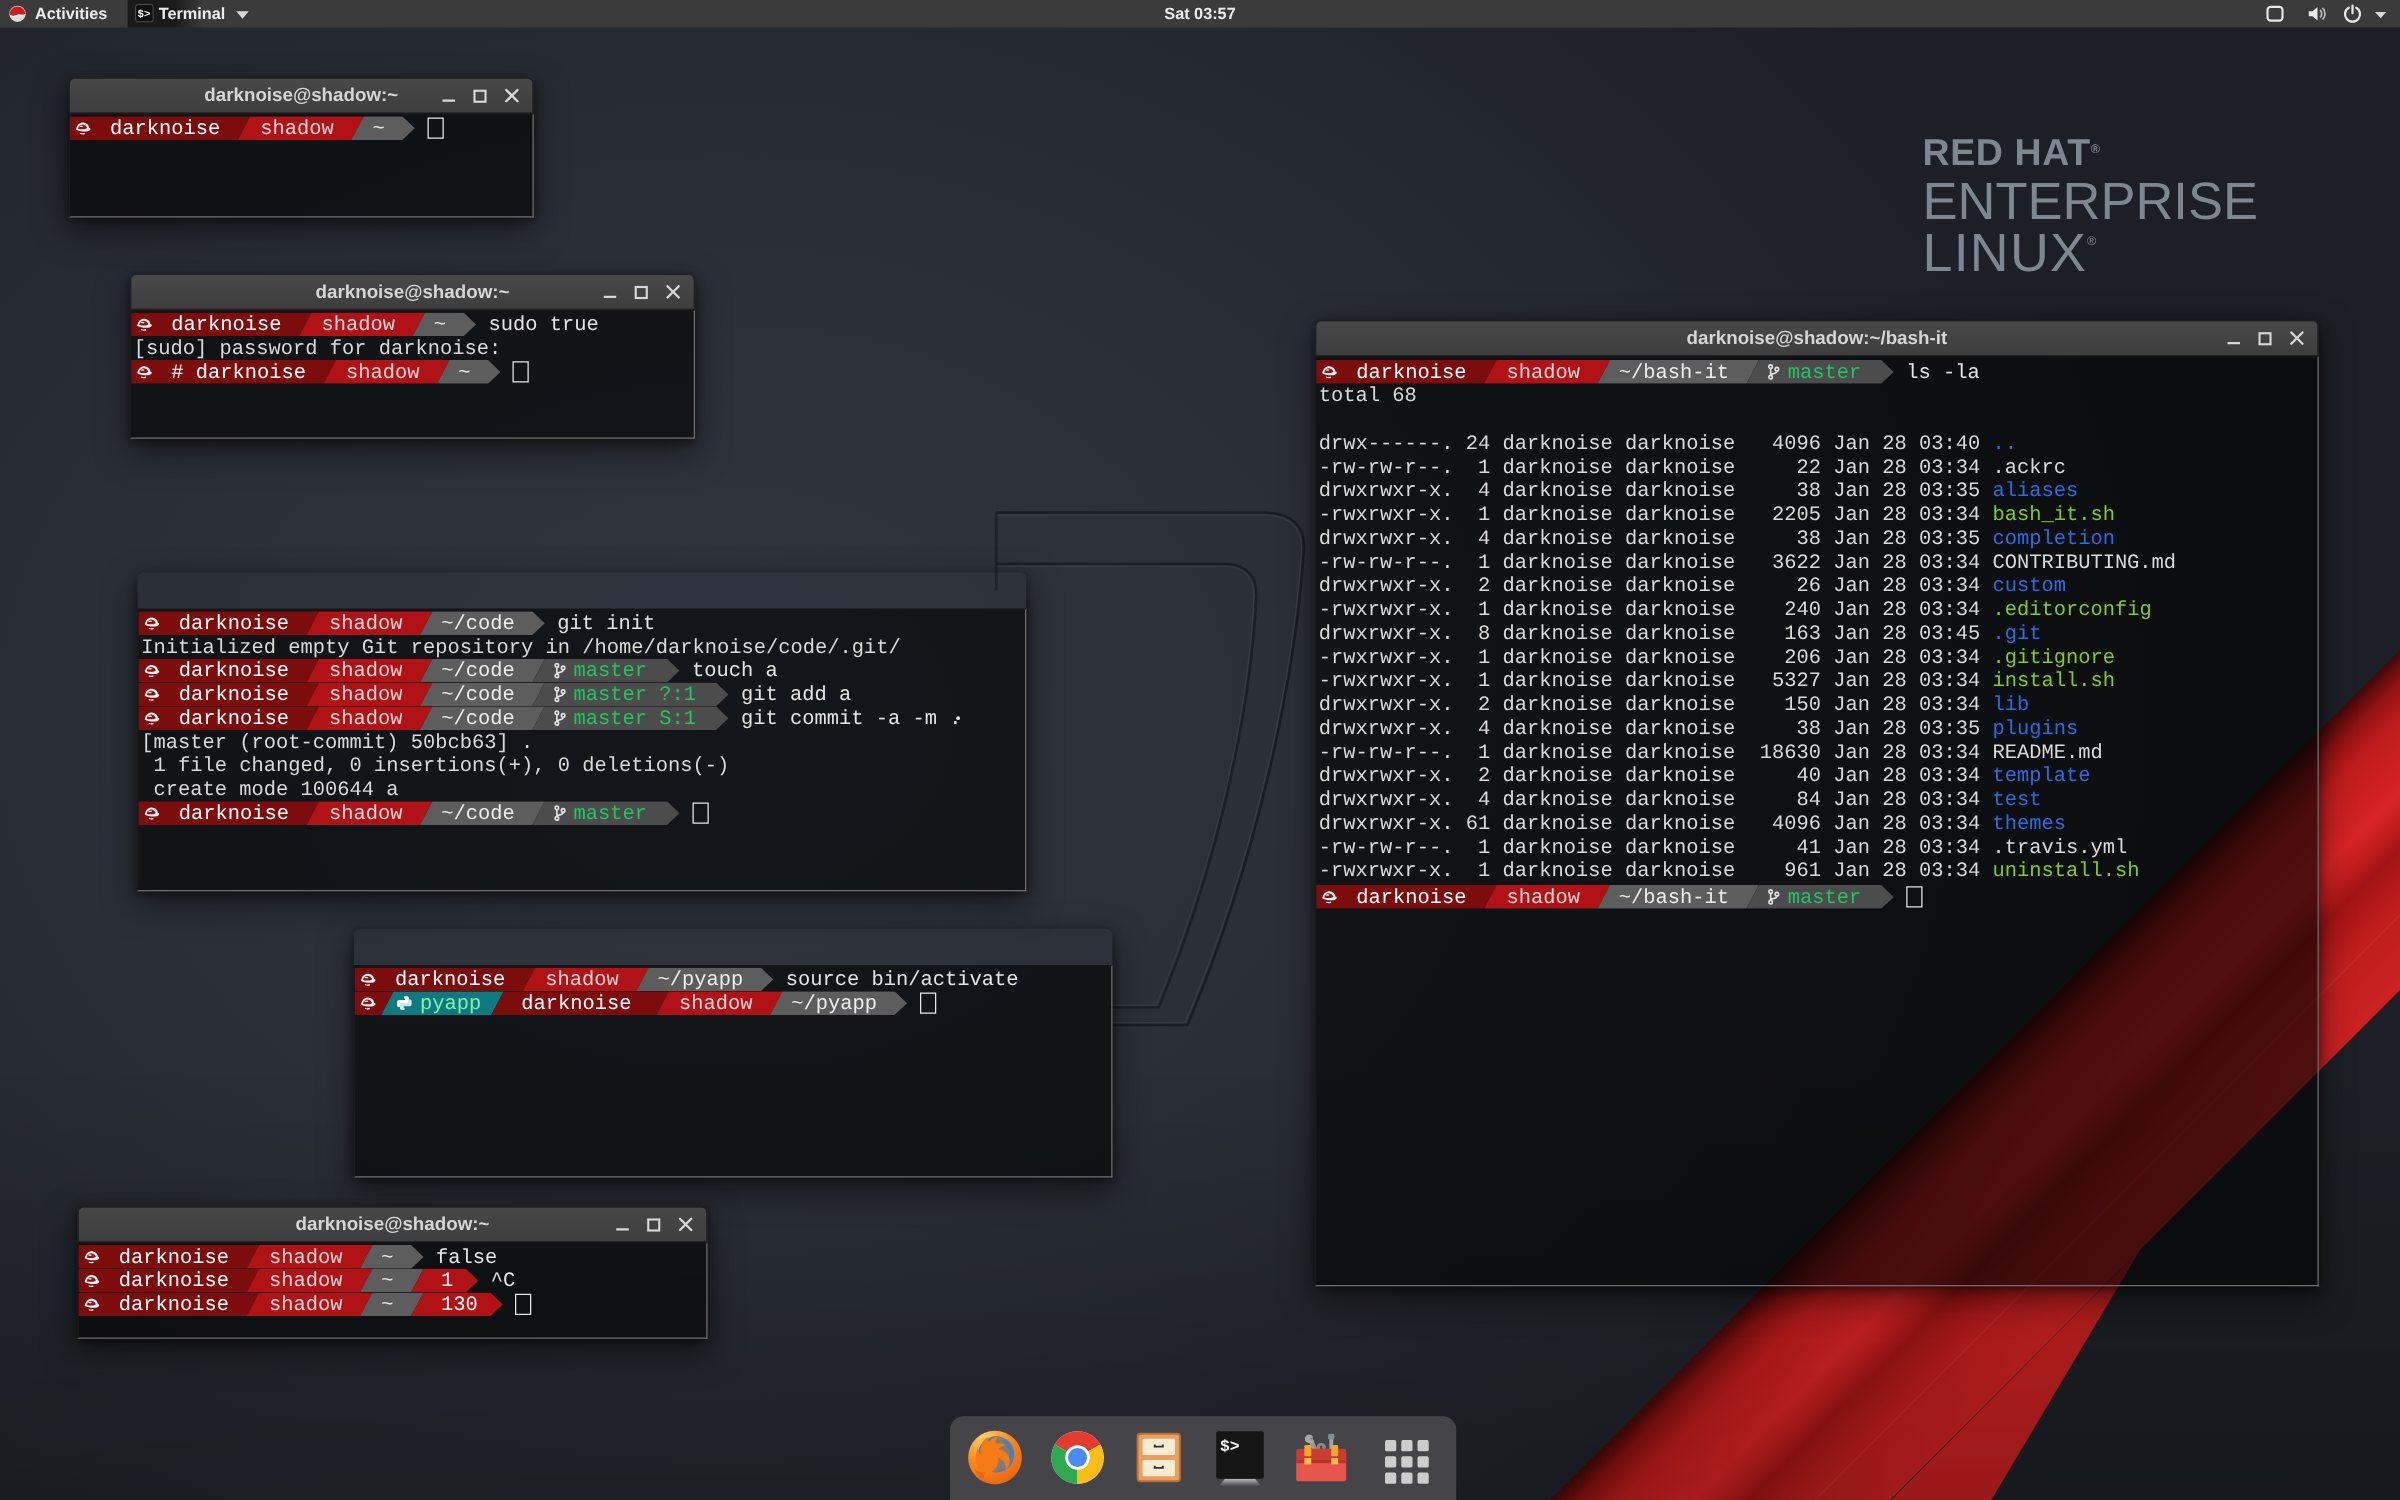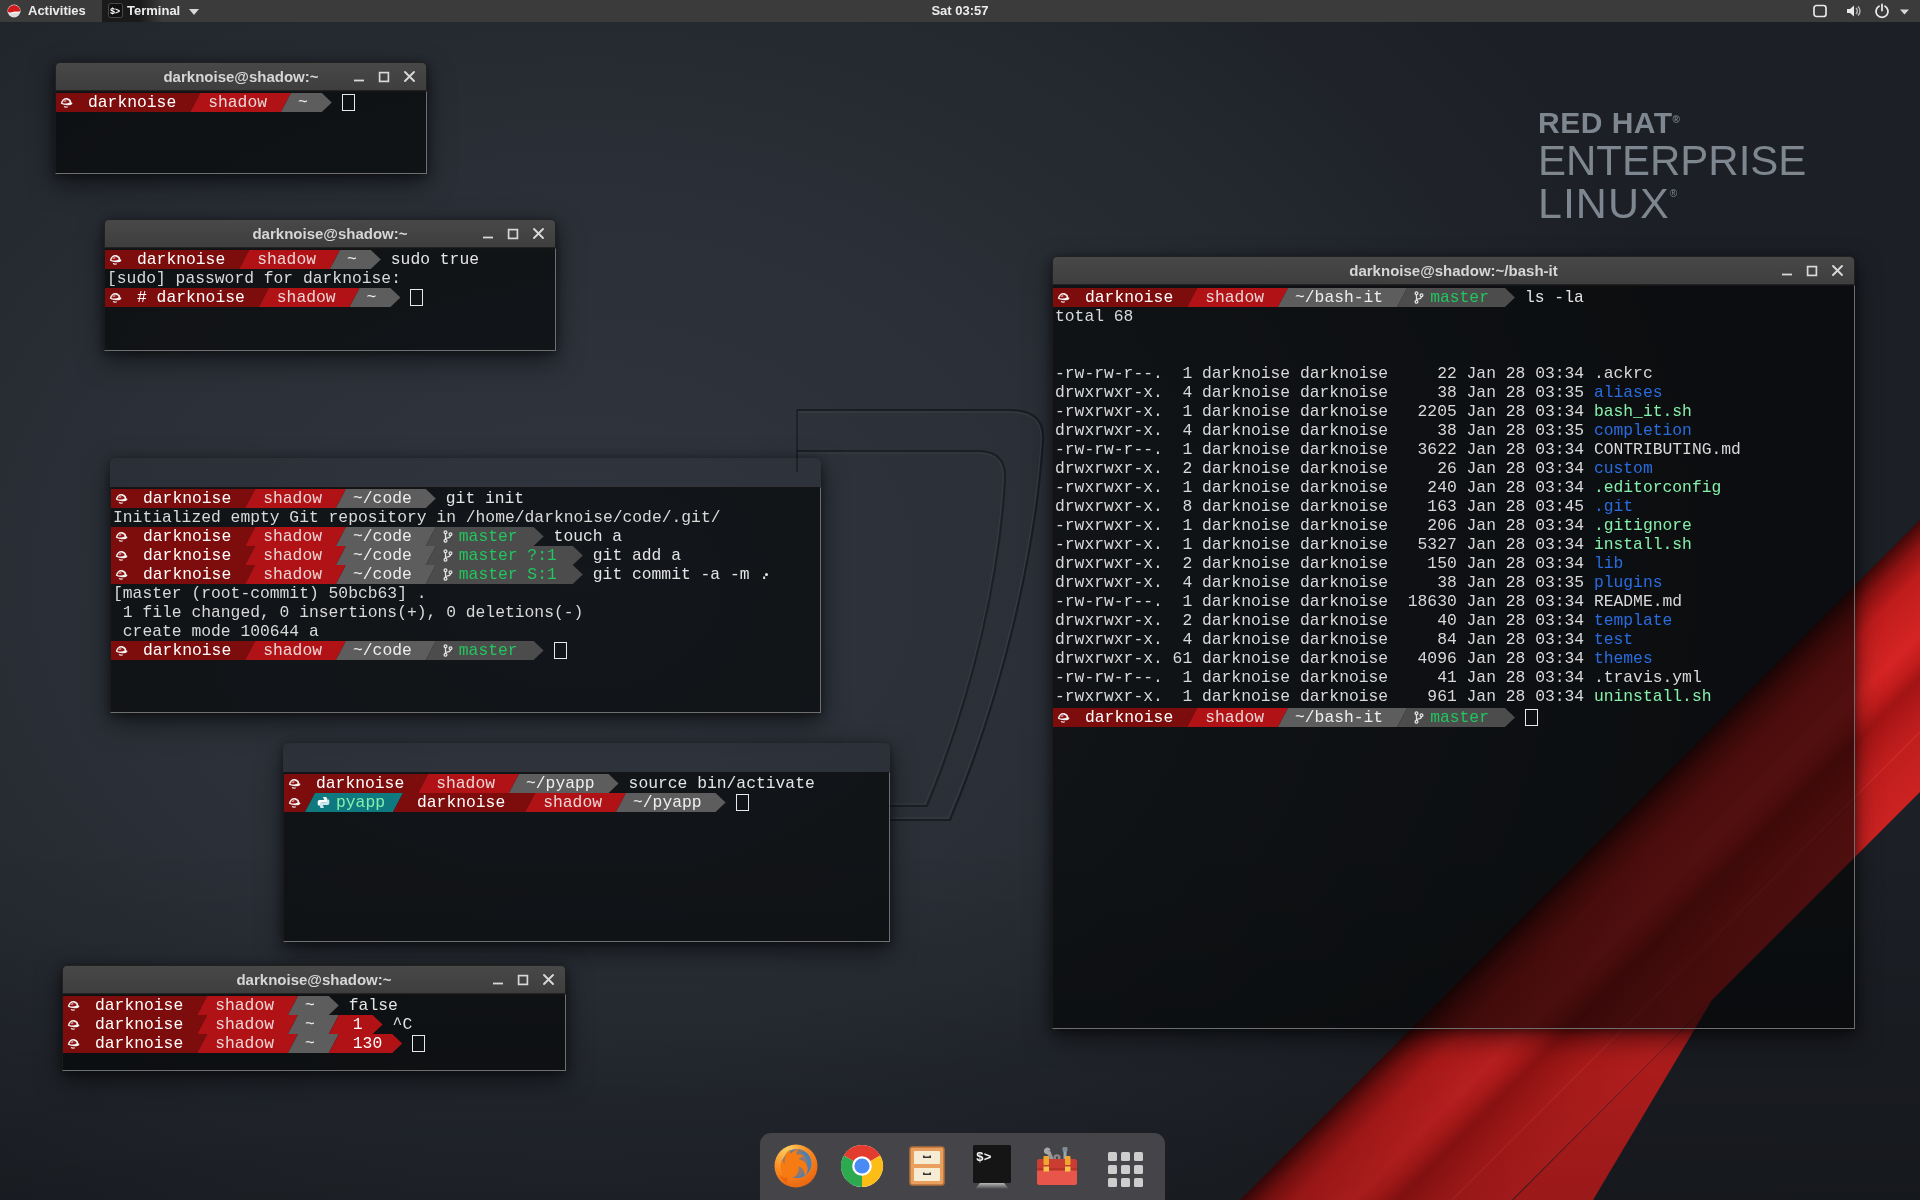--- a/index.html
+++ b/index.html
@@ -50,21 +50,21 @@
 .sh{--c:#b01216;color:#ecd6d6;padding:0 14px 0 18px}
 .sp{--c:#5d5d5d;color:#eee;padding:0 14px 0 17px}
 .sm{--c:#4c4c4c;color:#22c55e;padding:0 16px 0 17px}
 .sm svg{margin:3px 6px 0 0;vertical-align:top}
 .sx{--c:#b01216;color:#fff;padding:0 10px 0 24px}
 .spy{--c:#0e7a80;color:#86efac;padding:0 8px 0 12px}
 .spy svg{margin:3px 6px 0 0;vertical-align:top}
 .cmd{margin-left:20px;color:#e4e4e4;position:relative;z-index:1;white-space:pre}
 .cur{flex:none;width:13px;height:17px;border:1.5px solid #e8e8e8;margin:1px 0 0 20px;background:rgba(0,0,0,0)}
 .b{color:#2a6ce0}
-.g{color:#86efac}
+.g{color:#84cc16}
 .dot{position:absolute;width:3px;height:3px;background:#e8e8e8;border-radius:50%;left:765px;top:573px;z-index:5}
 </style></head>
 <body>
 <div class="wall">
     <svg class="arcs" width="1920" height="1200" viewBox="0 0 1920 1200">
 <g fill="none">
 <path d="M797 410 H1012 Q1046 411 1043 442 C1036 545 1005 690 950 820 H890" stroke="rgba(8,10,14,0.5)" stroke-width="2"></path>
 <path d="M797 412 H1012 Q1044 413 1041 443 C1034 545 1003 690 948 818 H890" stroke="rgba(255,255,255,0.07)" stroke-width="1"></path>
 <path d="M797 451 H980 Q1007 452 1005 480 C1000 570 975 690 927 806 H888" stroke="rgba(8,10,14,0.45)" stroke-width="2"></path>
 <path d="M797 453 H980 Q1005 454 1003 481 C998 570 973 690 925 804 H888" stroke="rgba(255,255,255,0.06)" stroke-width="1"></path>
@@ -282,20 +282,21 @@
             <path d="M4 11.6 q2 1 3.8 0.1" stroke="#ececec" stroke-width="1.1" fill="none"></path>
           </svg><span>darknoise</span></span><span class="sg sh"><span>shadow</span></span><span class="sg sp"><span>~/bash-it</span></span><span class="sg sm en"><svg width="10" height="13" viewBox="0 0 10 13">
             <g stroke="#e2e2e2" stroke-width="1.3" fill="none">
               <circle cx="2.5" cy="2.3" r="1.4"></circle>
               <circle cx="2.5" cy="10.7" r="1.4"></circle>
               <circle cx="7.5" cy="4.3" r="1.4"></circle>
               <path d="M2.5 3.7 v5.6 M7.5 5.7 c0 3 -5 1.5 -5 3.6"></path>
             </g>
           </svg><span>master</span></span><span class="cmd">ls -la</span></div>
       <div class="r" style="top:21px"><span>total 68</span></div>
+      <div class="r" style="top:59px"><span>drwx------. 24 darknoise darknoise   4096 Jan 28 03:40 <span class="b">..</span></span></div>
       <div class="r" style="top:78px"><span>-rw-rw-r--.  1 darknoise darknoise     22 Jan 28 03:34 .ackrc</span></div>
       <div class="r" style="top:97px"><span>drwxrwxr-x.  4 darknoise darknoise     38 Jan 28 03:35 <span class="b">aliases</span></span></div>
       <div class="r" style="top:116px"><span>-rwxrwxr-x.  1 darknoise darknoise   2205 Jan 28 03:34 <span class="g">bash_it.sh</span></span></div>
       <div class="r" style="top:135px"><span>drwxrwxr-x.  4 darknoise darknoise     38 Jan 28 03:35 <span class="b">completion</span></span></div>
       <div class="r" style="top:154px"><span>-rw-rw-r--.  1 darknoise darknoise   3622 Jan 28 03:34 CONTRIBUTING.md</span></div>
       <div class="r" style="top:173px"><span>drwxrwxr-x.  2 darknoise darknoise     26 Jan 28 03:34 <span class="b">custom</span></span></div>
       <div class="r" style="top:192px"><span>-rwxrwxr-x.  1 darknoise darknoise    240 Jan 28 03:34 <span class="g">.editorconfig</span></span></div>
       <div class="r" style="top:211px"><span>drwxrwxr-x.  8 darknoise darknoise    163 Jan 28 03:45 <span class="b">.git</span></span></div>
       <div class="r" style="top:230px"><span>-rwxrwxr-x.  1 darknoise darknoise    206 Jan 28 03:34 <span class="g">.gitignore</span></span></div>
       <div class="r" style="top:249px"><span>-rwxrwxr-x.  1 darknoise darknoise   5327 Jan 28 03:34 <span class="g">install.sh</span></span></div>

